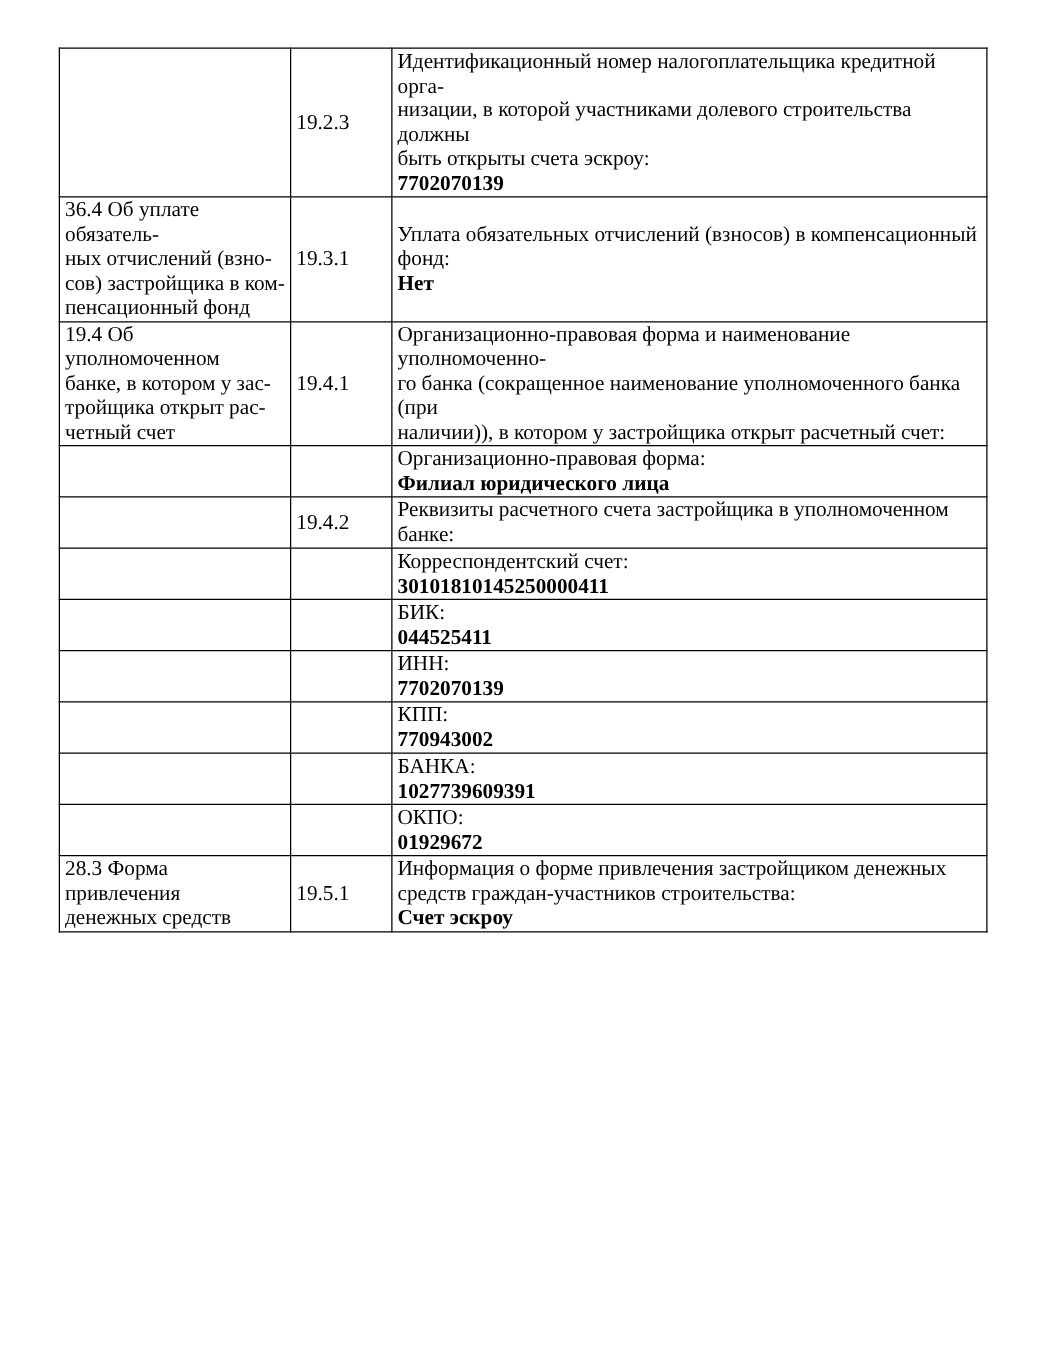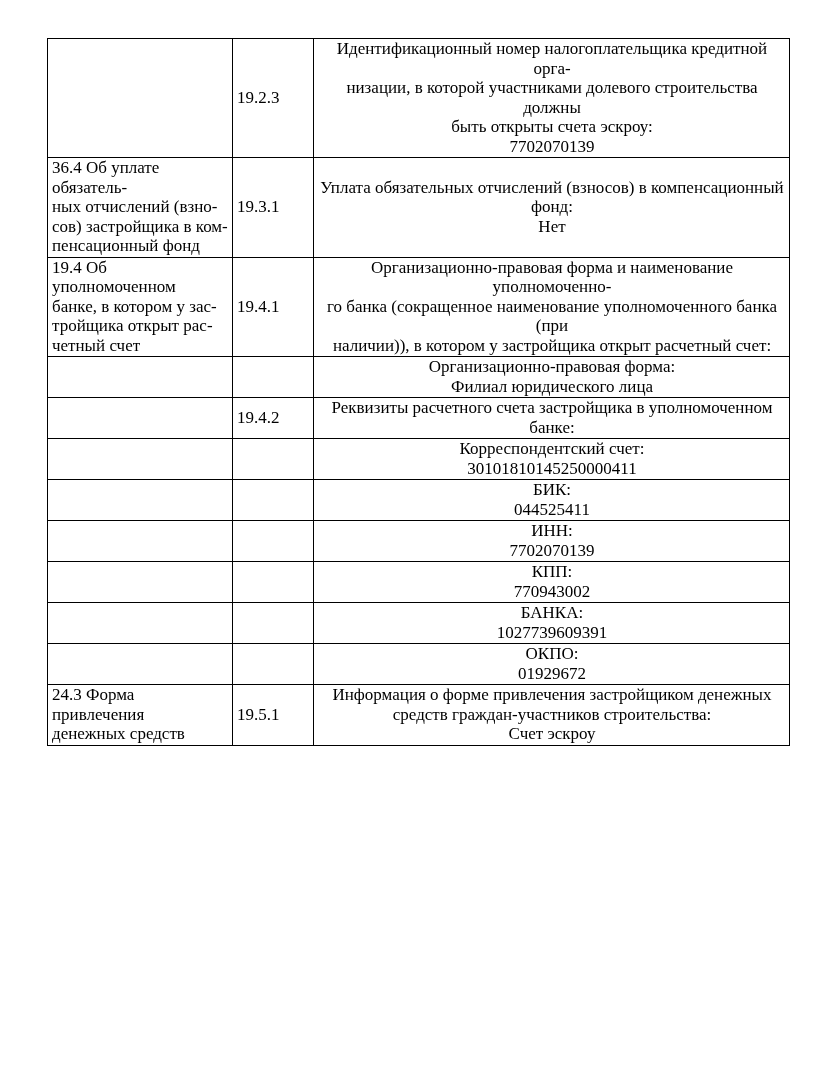--- a/index.html
+++ b/index.html
@@ -38,25 +38,24 @@
     overflow: hidden;
   }
   td.section {
     vertical-align: top;
   }
   td.num {
     vertical-align: middle;
   }
   td.content {
     vertical-align: middle;
-    text-align: center;
   }
   td.content strong {
     display: block;
-    font-weight: normal;
+    font-weight: bold;
     white-space: pre-line;
   }
 </style>
 </head>
 <body>
 
 <div class="page">
   <table class="decl">
     <colgroup>
         <col class="c1">
@@ -124,21 +123,21 @@
         <td class="section"></td>
         <td class="num"></td>
         <td class="content"><span>БАНКА:</span><strong>1027739609391</strong></td>
       </tr>
       <tr>
         <td class="section"></td>
         <td class="num"></td>
         <td class="content"><span>ОКПО:</span><strong>01929672</strong></td>
       </tr>
       <tr>
-        <td class="section">24.3 Форма привлечения
+        <td class="section">28.3 Форма привлечения
 денежных средств</td>
         <td class="num">19.5.1</td>
         <td class="content"><span>Информация о форме привлечения застройщиком денежных
 средств граждан-участников строительства:</span><strong>Счет эскроу</strong></td>
       </tr>
     </tbody>
   </table>
 </div>
 
 </body></html>

